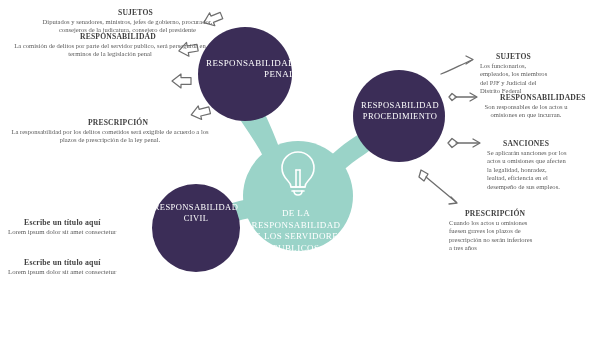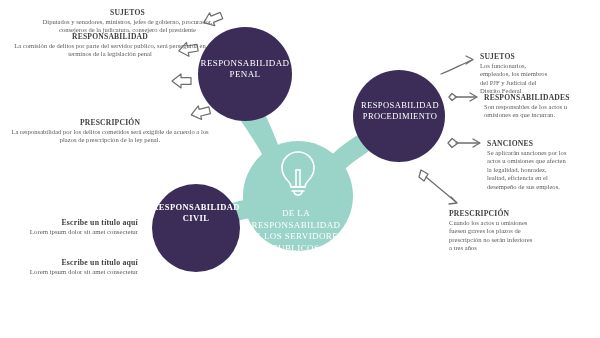--- a/index.html
+++ b/index.html
@@ -17,58 +17,58 @@
 
   
   .circle-label{
     position:absolute;
     color:#ffffff;
     text-align:center;
     line-height:1.25;
     letter-spacing:.4px;
     pointer-events:none;
   }
-  #lbl-penal{left:195px;top:58px;width:100px;font-size:9px;}
+  #lbl-penal{left:195px;top:58px;width:100px;font-size:9px;text-align:right;}
   #lbl-admin{left:350px;top:100px;width:100px;font-size:8.5px;}
-  #lbl-civil{left:148px;top:202px;width:96px;font-size:8.5px;font-weight:bold;}
+  #lbl-civil{left:148px;top:202px;width:96px;font-size:8.5px;}
   #lbl-center{left:244px;top:185px;width:104px;font-size:9px;line-height:1.3;margin-top:23px;}
 
   
   .tb{position:absolute;}
   .tb .h{
     font-weight:bold;color:#3f3f3f;
-    letter-spacing:.2px;margin:0 0 1px 0;
+    letter-spacing:.2px;margin:0 0 1px 16px;
   }
   .tb .b{
     color:#5b5b5b;line-height:1.28;margin:0;
   }
 
   
   .left-block{text-align:center;}
   .left-block .h{font-size:7.6px;}
   .left-block .b{font-size:6.6px;}
 
   #blk-sujetos{left:40px;top:8px;width:175px;}
   #blk-respons{left:5px;top:32px;width:210px;}
   #blk-proced{left:5px;top:84px;width:210px;}
   #blk-prescr{left:5px;top:118px;width:210px;}
 
   
-  .lorem-block{text-align:right;}
+  .lorem-block{text-align:left;}
   .lorem-block .h{font-size:7.8px;}
   .lorem-block .b{font-size:6.8px;}
   #blk-lorem1{left:8px;top:218px;width:130px;}
   #blk-lorem2{left:8px;top:258px;width:130px;}
 
   
   .right-block{text-align:left;}
   .right-block .h{font-size:7.6px;}
   .right-block .b{font-size:6.6px;}
   #blk-r-sujetos{left:480px;top:52px;width:76px;}
-  #blk-r-respons{left:484px;top:93px;width:84px;}
+  #blk-r-respons{left:484px;top:93px;width:84px;text-align:center;}
   #blk-r-sanciones{left:487px;top:139px;width:80px;}
   #blk-r-prescr{left:449px;top:209px;width:84px;}
 </style>
 </head>
 <body>
 
 <div class="canvas">
 
   <svg class="art" viewBox="0 0 600 338">
 

